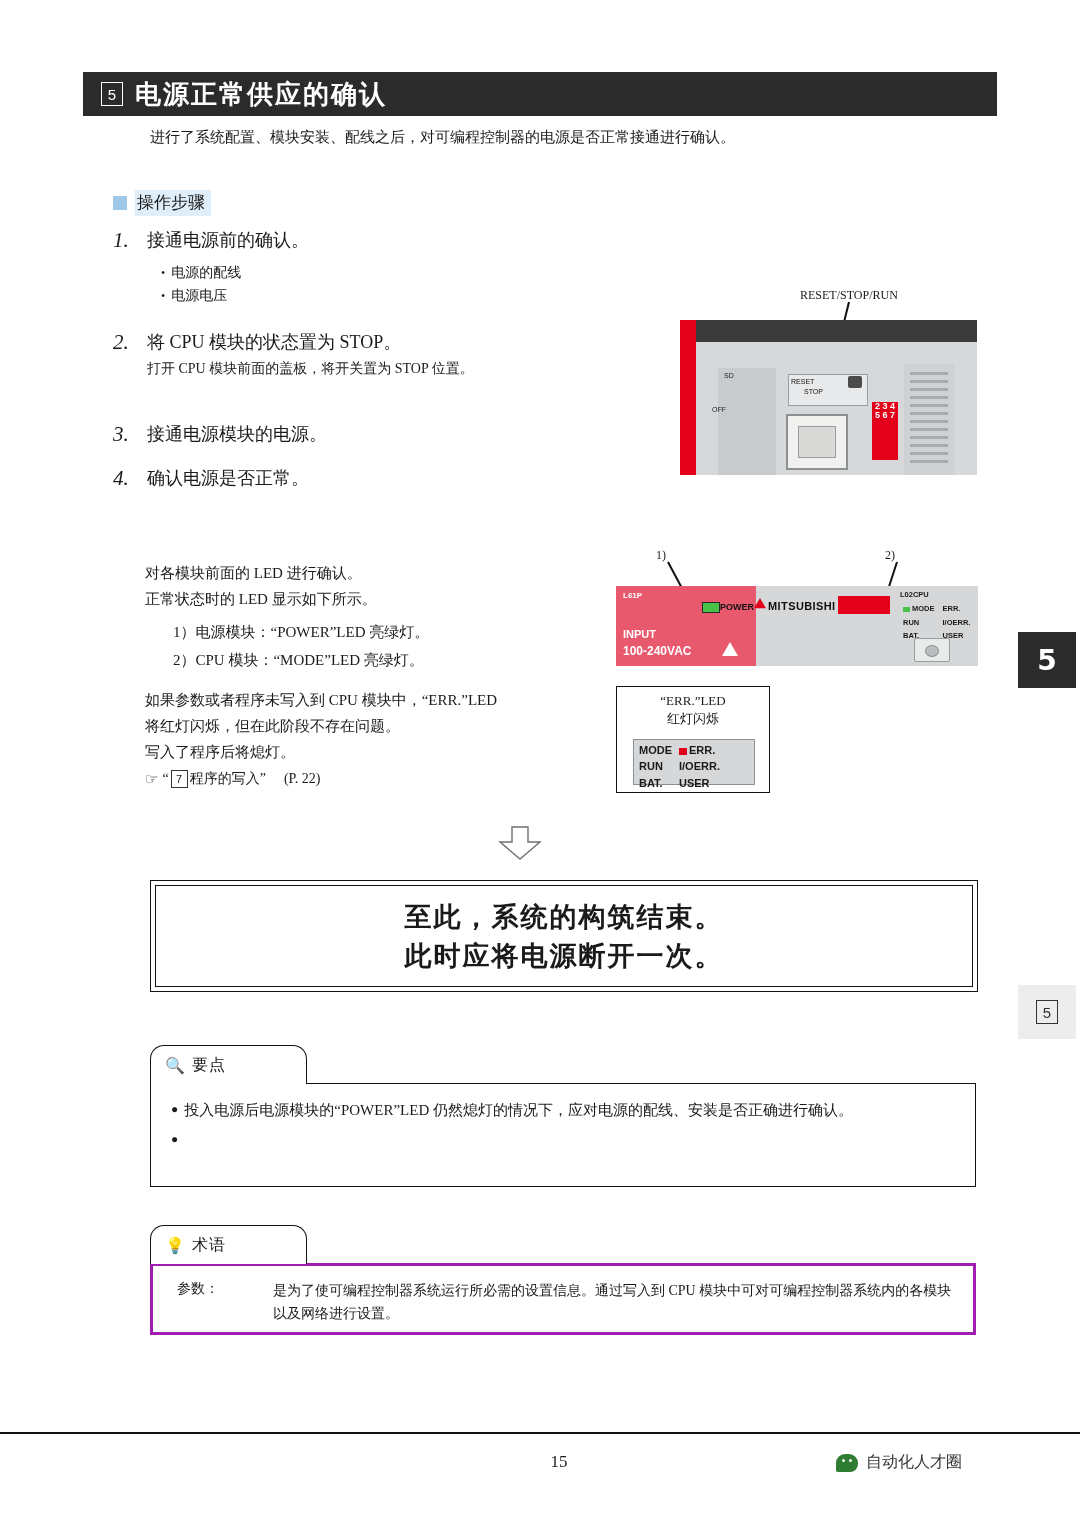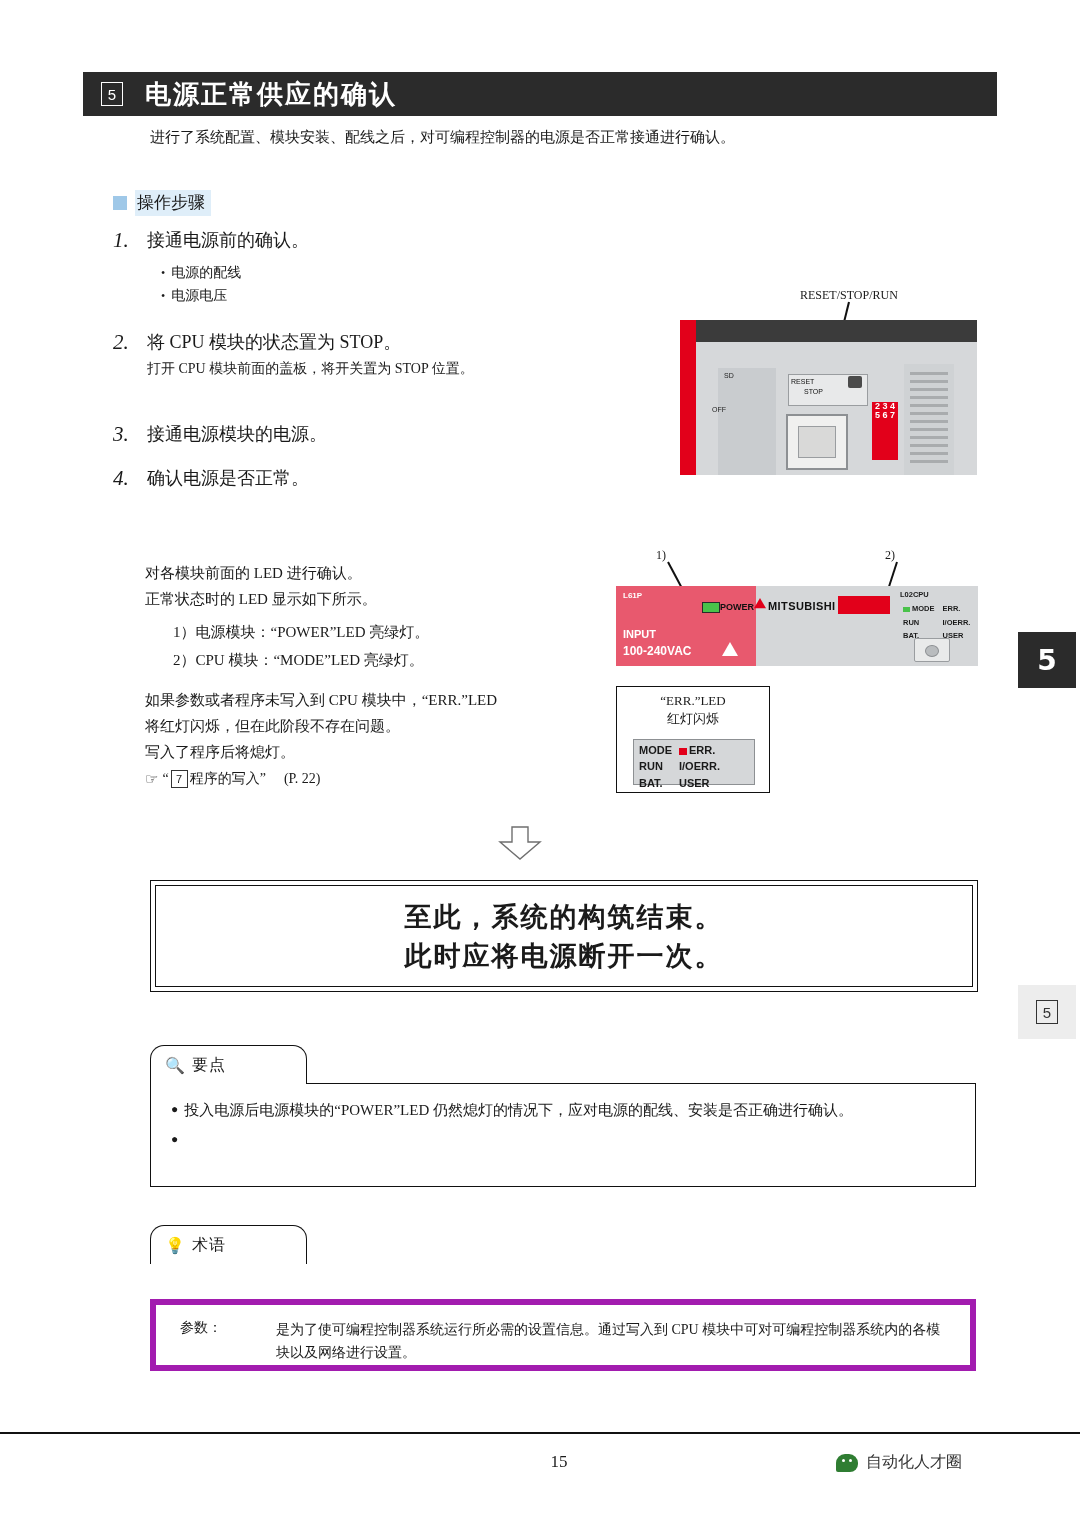--- a/index.html
+++ b/index.html
@@ -17,21 +17,21 @@
   .title-bar{
     position:absolute;left:83px;top:72px;width:914px;height:44px;
     background:#2b2b2b;color:#fff;display:flex;align-items:center;
   }
   .title-num{
     margin-left:18px;border:1.5px solid #fff;width:20px;height:22px;
     display:flex;align-items:center;justify-content:center;
     font-size:15px;font-family:"Liberation Sans",sans-serif;
   }
   .title-text{
-    margin-left:22px;font-size:26px;letter-spacing:2px;font-weight:bold;
+    margin-left:12px;font-size:26px;letter-spacing:2px;font-weight:bold;
     font-family:"DejaVu Sans",sans-serif;
   }
 
   
   .intro{
     position:absolute;left:150px;top:125px;width:830px;
     font-size:15px;line-height:1.6;
   }
 
   
@@ -178,22 +178,22 @@
   #point-head{left:150px;top:1045px;width:155px;border-radius:14px 14px 0 0;}
   #point-body{
     position:absolute;left:150px;top:1083px;width:826px;height:104px;border:1px solid #111;background:#fff;
     padding:14px 20px 0 20px;box-sizing:border-box;
   }
   #point-body .bl{font-size:15px;line-height:1.62;display:flex;margin-bottom:6px;}
   #point-body .bl .dot{margin-right:6px;font-size:12px;line-height:1.9;}
 
   #term-head{left:150px;top:1225px;width:155px;border-radius:14px 14px 0 0;}
   #term-body{
-    position:absolute;left:150px;top:1263px;width:826px;height:72px;border:6px solid #a21caf;background:#fff;
-    padding:14px 20px 0 24px;box-sizing:border-box;display:flex;margin-top:36px;
+    position:absolute;left:150px;top:1263px;width:826px;height:72px;border:3px solid #a21caf;background:#fff;
+    padding:14px 20px 0 24px;box-sizing:border-box;display:flex;
   }
   #term-body .k{font-size:14px;width:96px;flex:none;}
   #term-body .v{font-size:14px;line-height:1.62;}
 
   
   .footer-rule{position:absolute;left:0;top:1432px;width:1080px;height:2px;background:#111;}
   .footer-pg{position:absolute;left:0;top:1452px;width:1080px;text-align:center;font-size:17px;padding-left:19px;}
   .wechat{
     position:absolute;left:836px;top:1452px;display:flex;align-items:center;
     font-size:16px;color:#333;font-family:"DejaVu Sans",sans-serif;justify-content:space-between;

